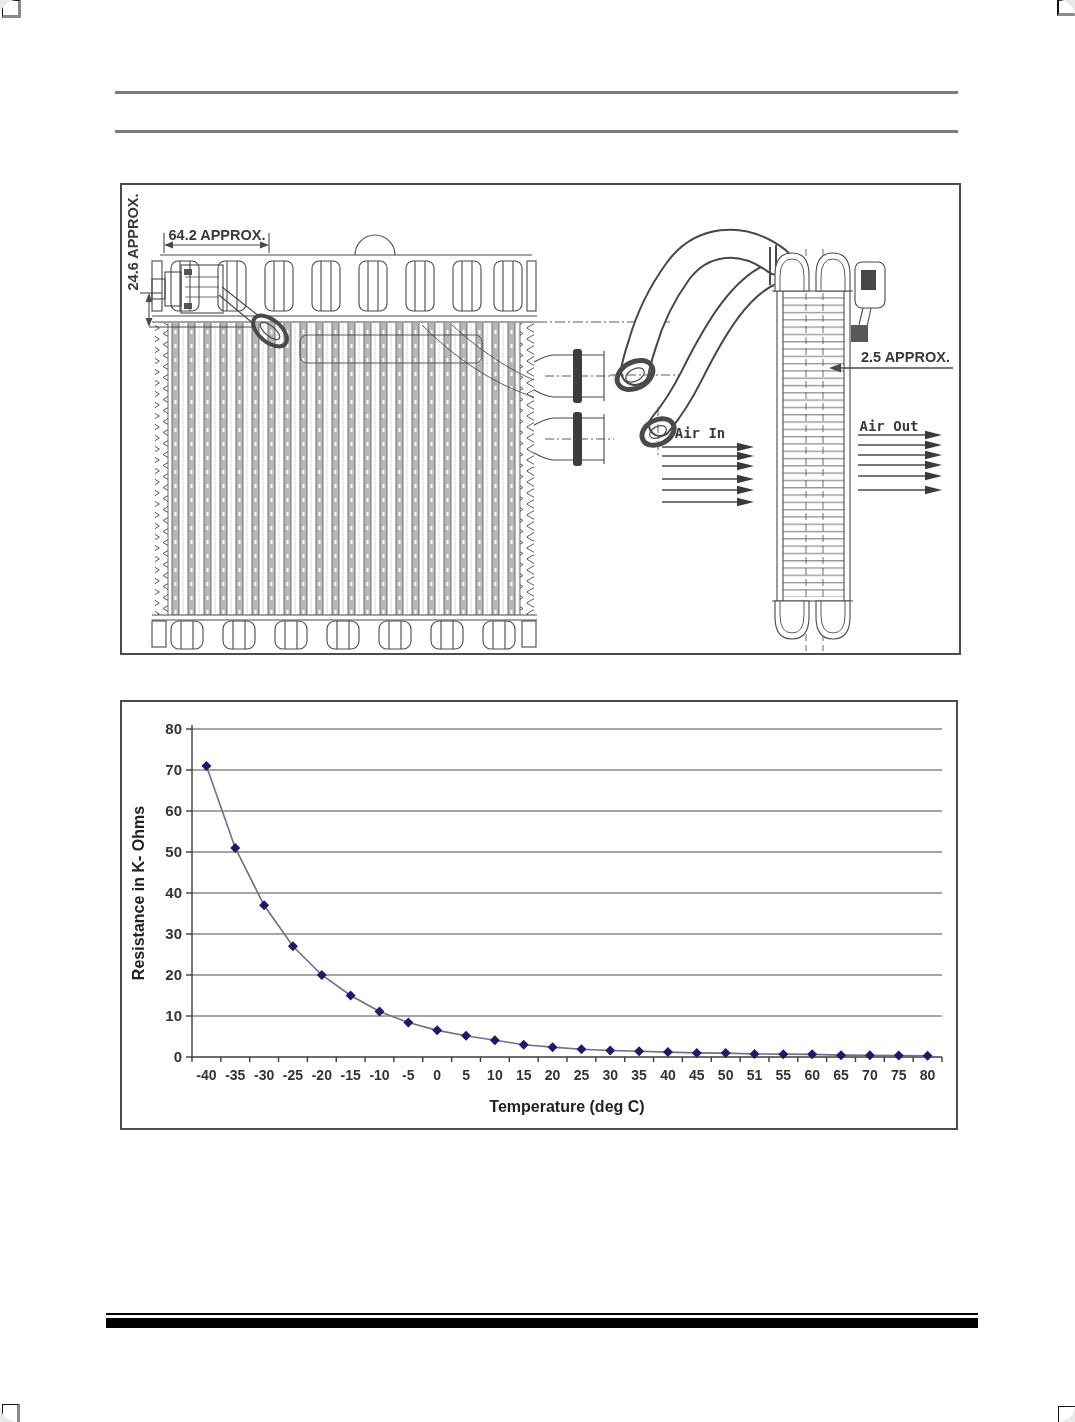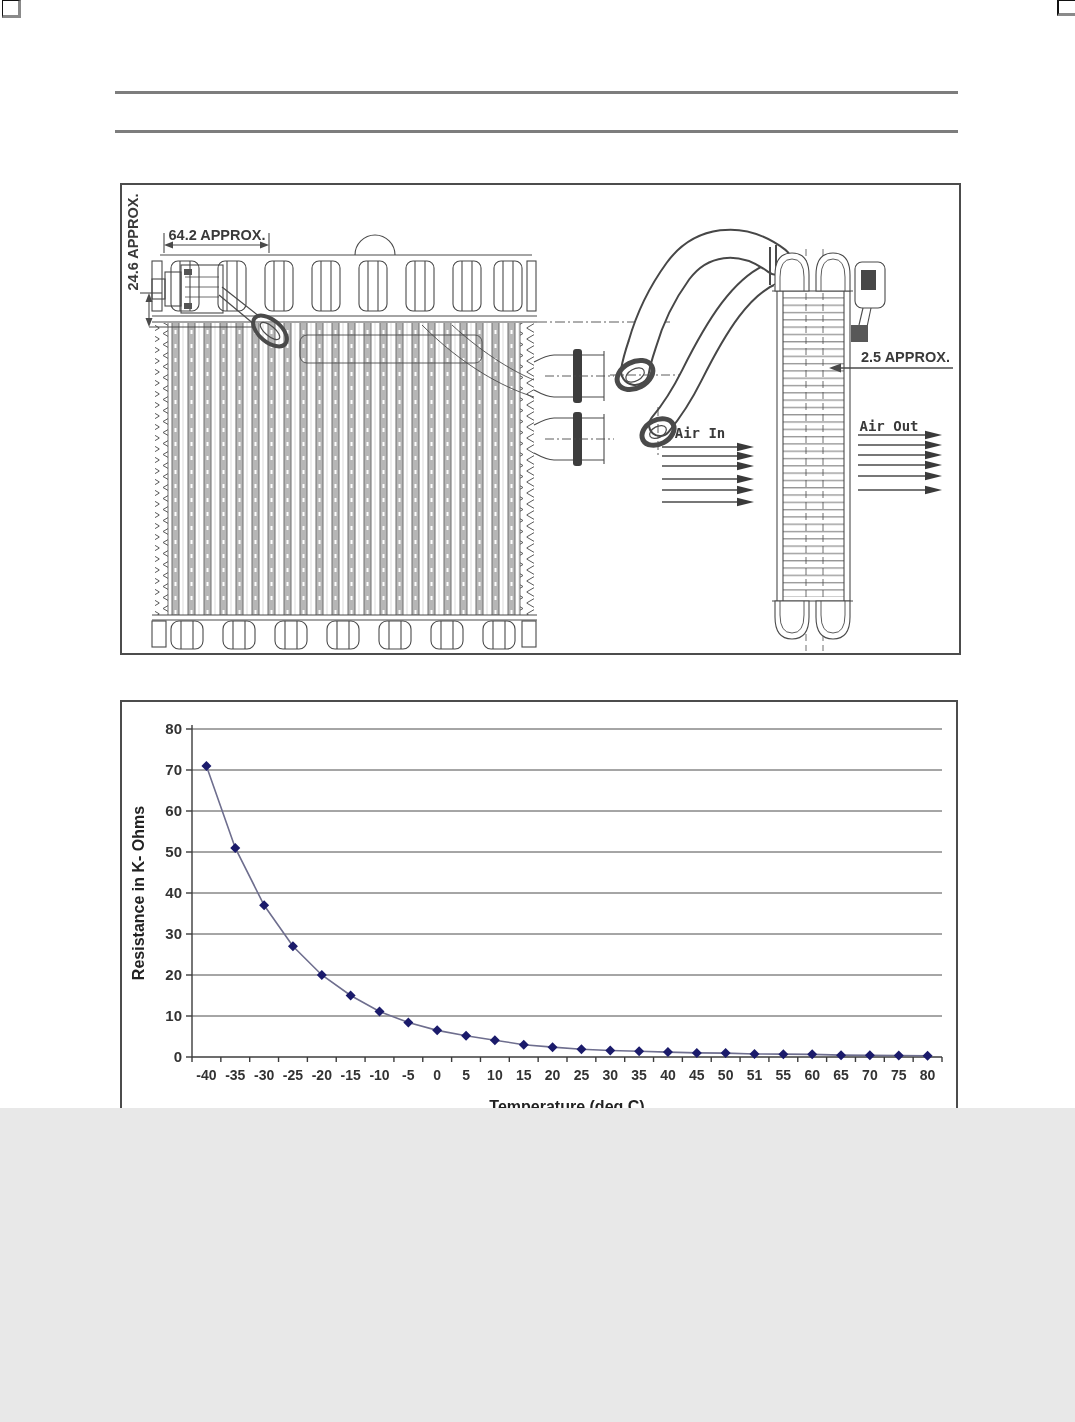--- a/index.html
+++ b/index.html
@@ -1,17 +1,17 @@
 <!DOCTYPE html>
 <html><head>
 <meta charset="utf-8">
 <style>
   html,body{margin:0;padding:0;background:#e8e8e8;}
-  #page{position:relative;width:1075px;height:1108px;background:#ffffff;overflow:hidden;
-        font-family:"Liberation Sans",sans-serif;}
+  #page{position:relative;width:1075px;height:1422px;background:#ffffff;overflow:hidden;
+        font-family:"Liberation Sans",sans-serif;border-radius:17px;}
   .rule{position:absolute;background:#7d7d7d;}
   #header-rule-1{left:115px;top:91px;width:843px;height:3px;}
   #header-rule-2{left:115px;top:130px;width:843px;height:3px;}
   .panel{position:absolute;background:#fff;border:2px solid #4c4c4c;}
   #figure-panel{left:120px;top:183px;width:837px;height:468px;}
   #chart-panel{left:120px;top:700px;width:834px;height:426px;}
   .footline{position:absolute;background:#000;}
   #footer-rule-thin{left:106px;top:1313px;width:872px;height:2px;}
   #footer-rule-thick{left:106px;top:1318px;width:872px;height:10px;}
   .mark{position:absolute;}

